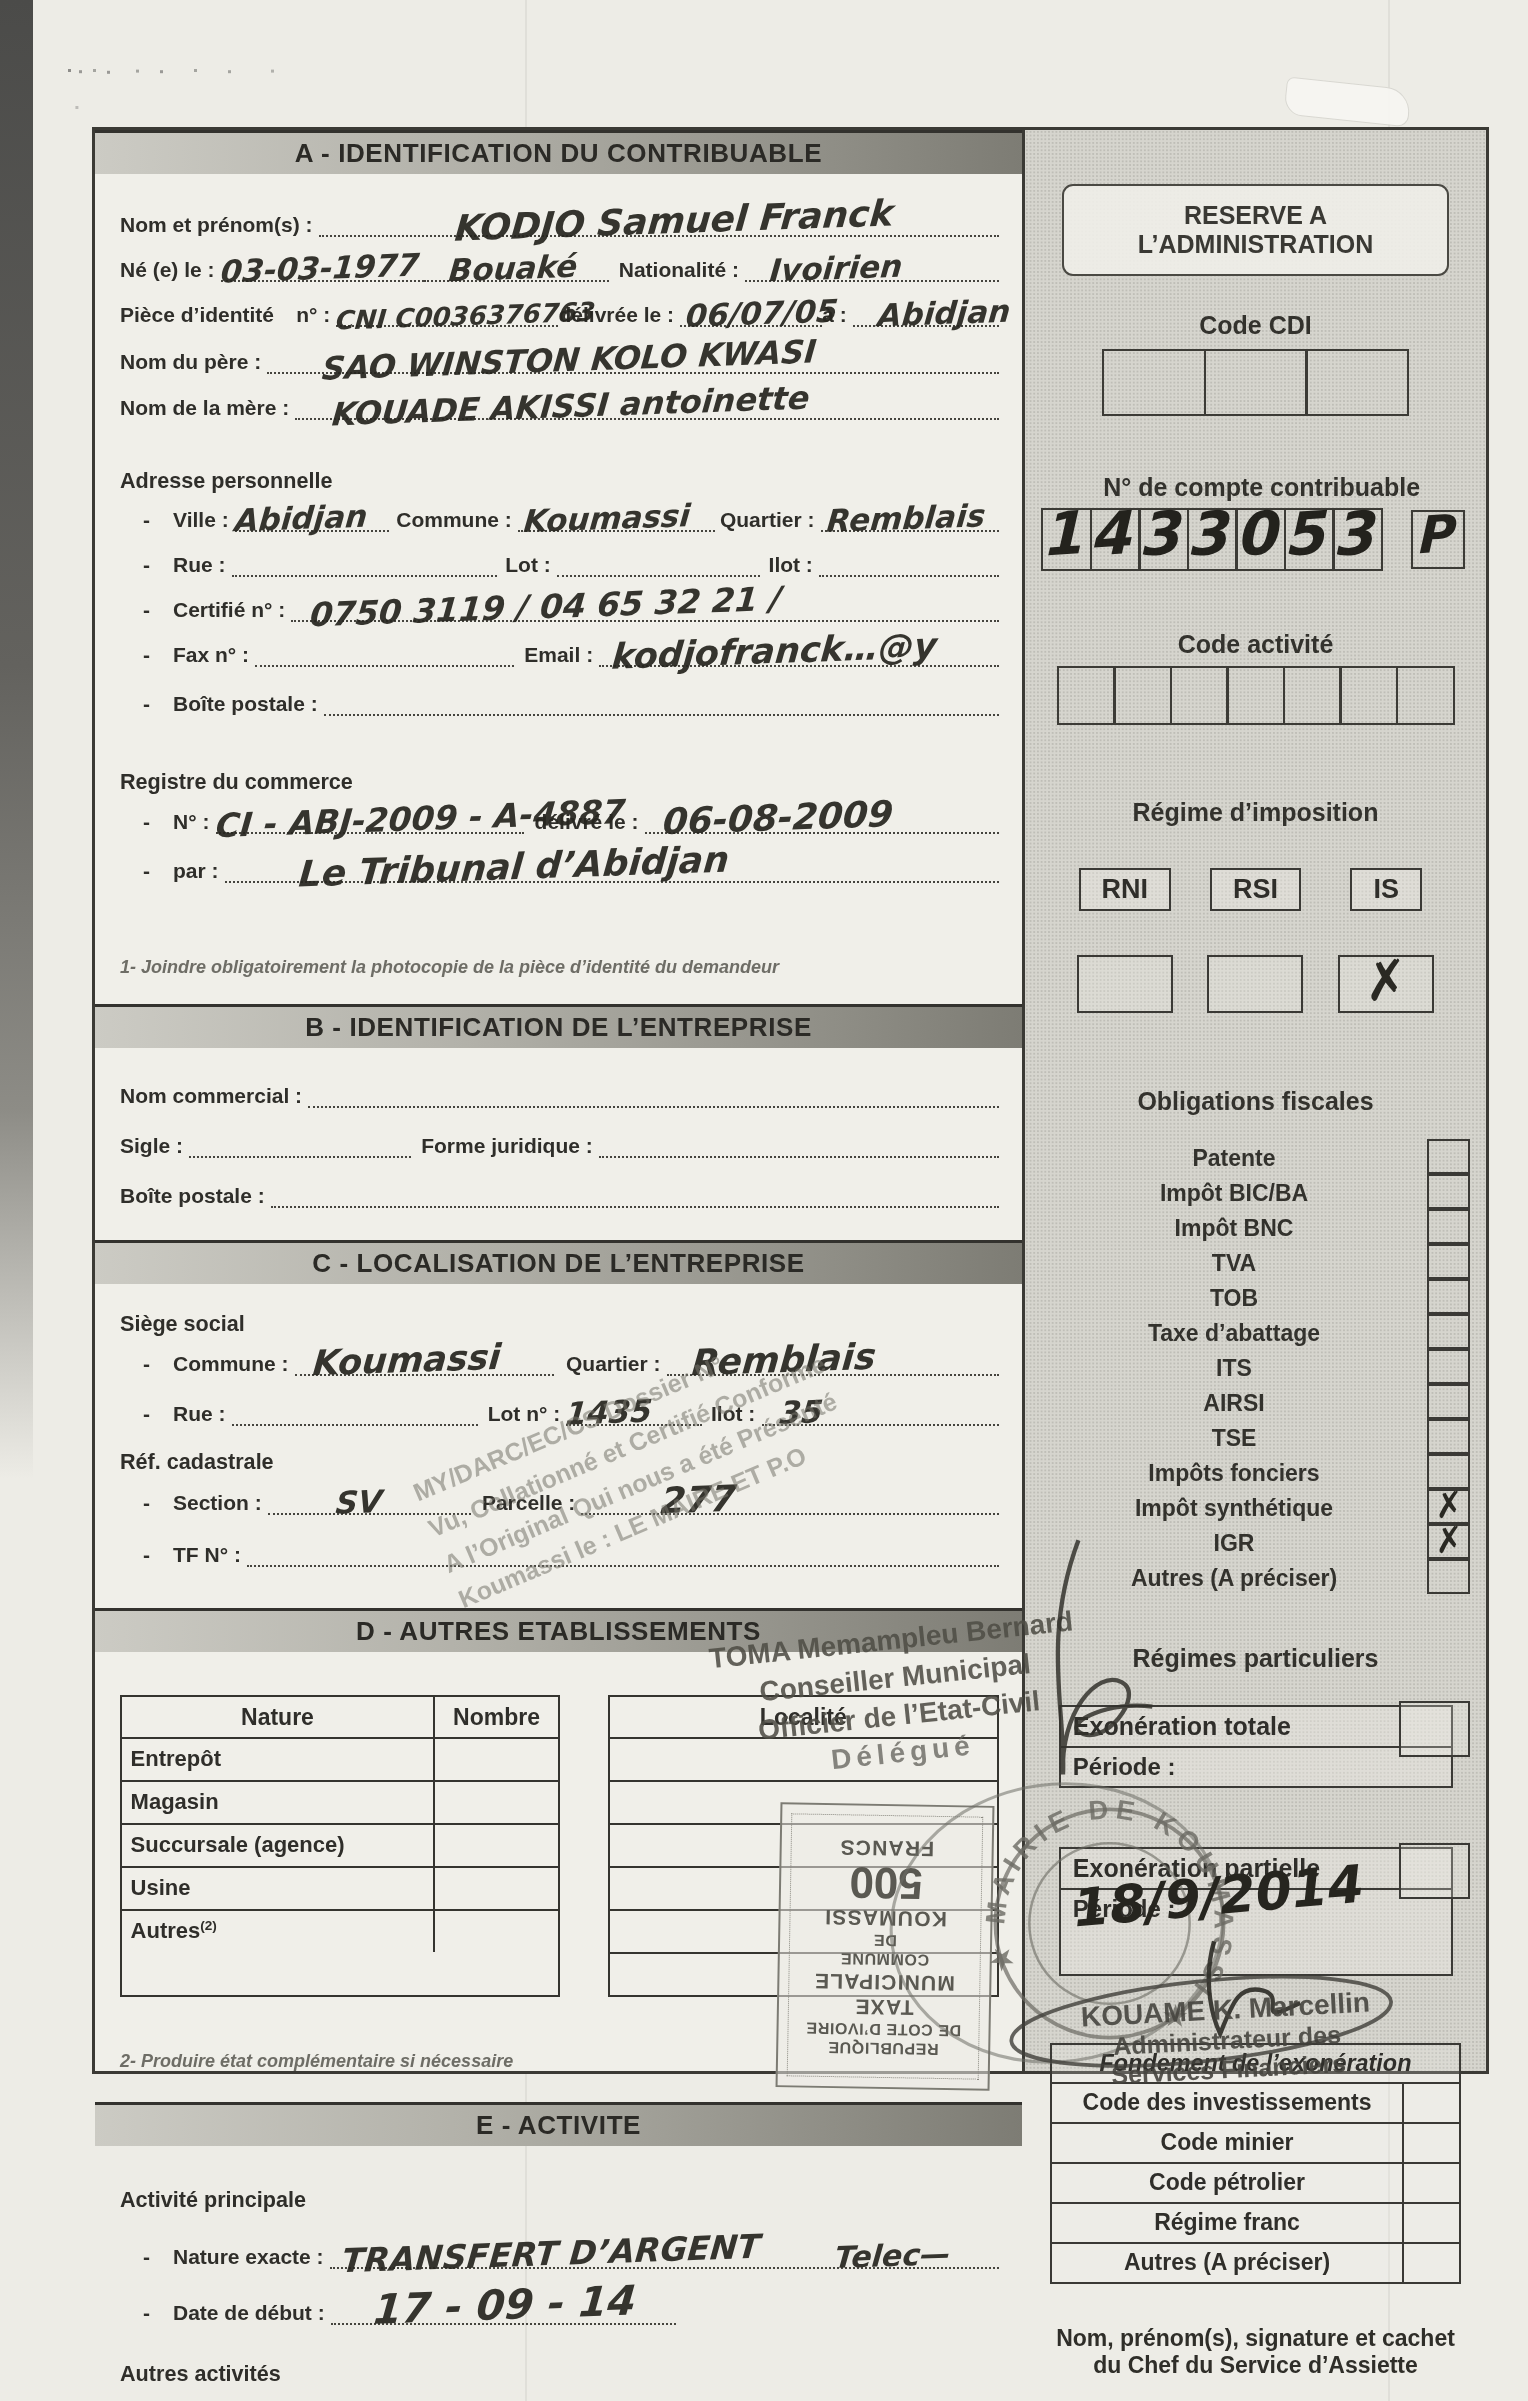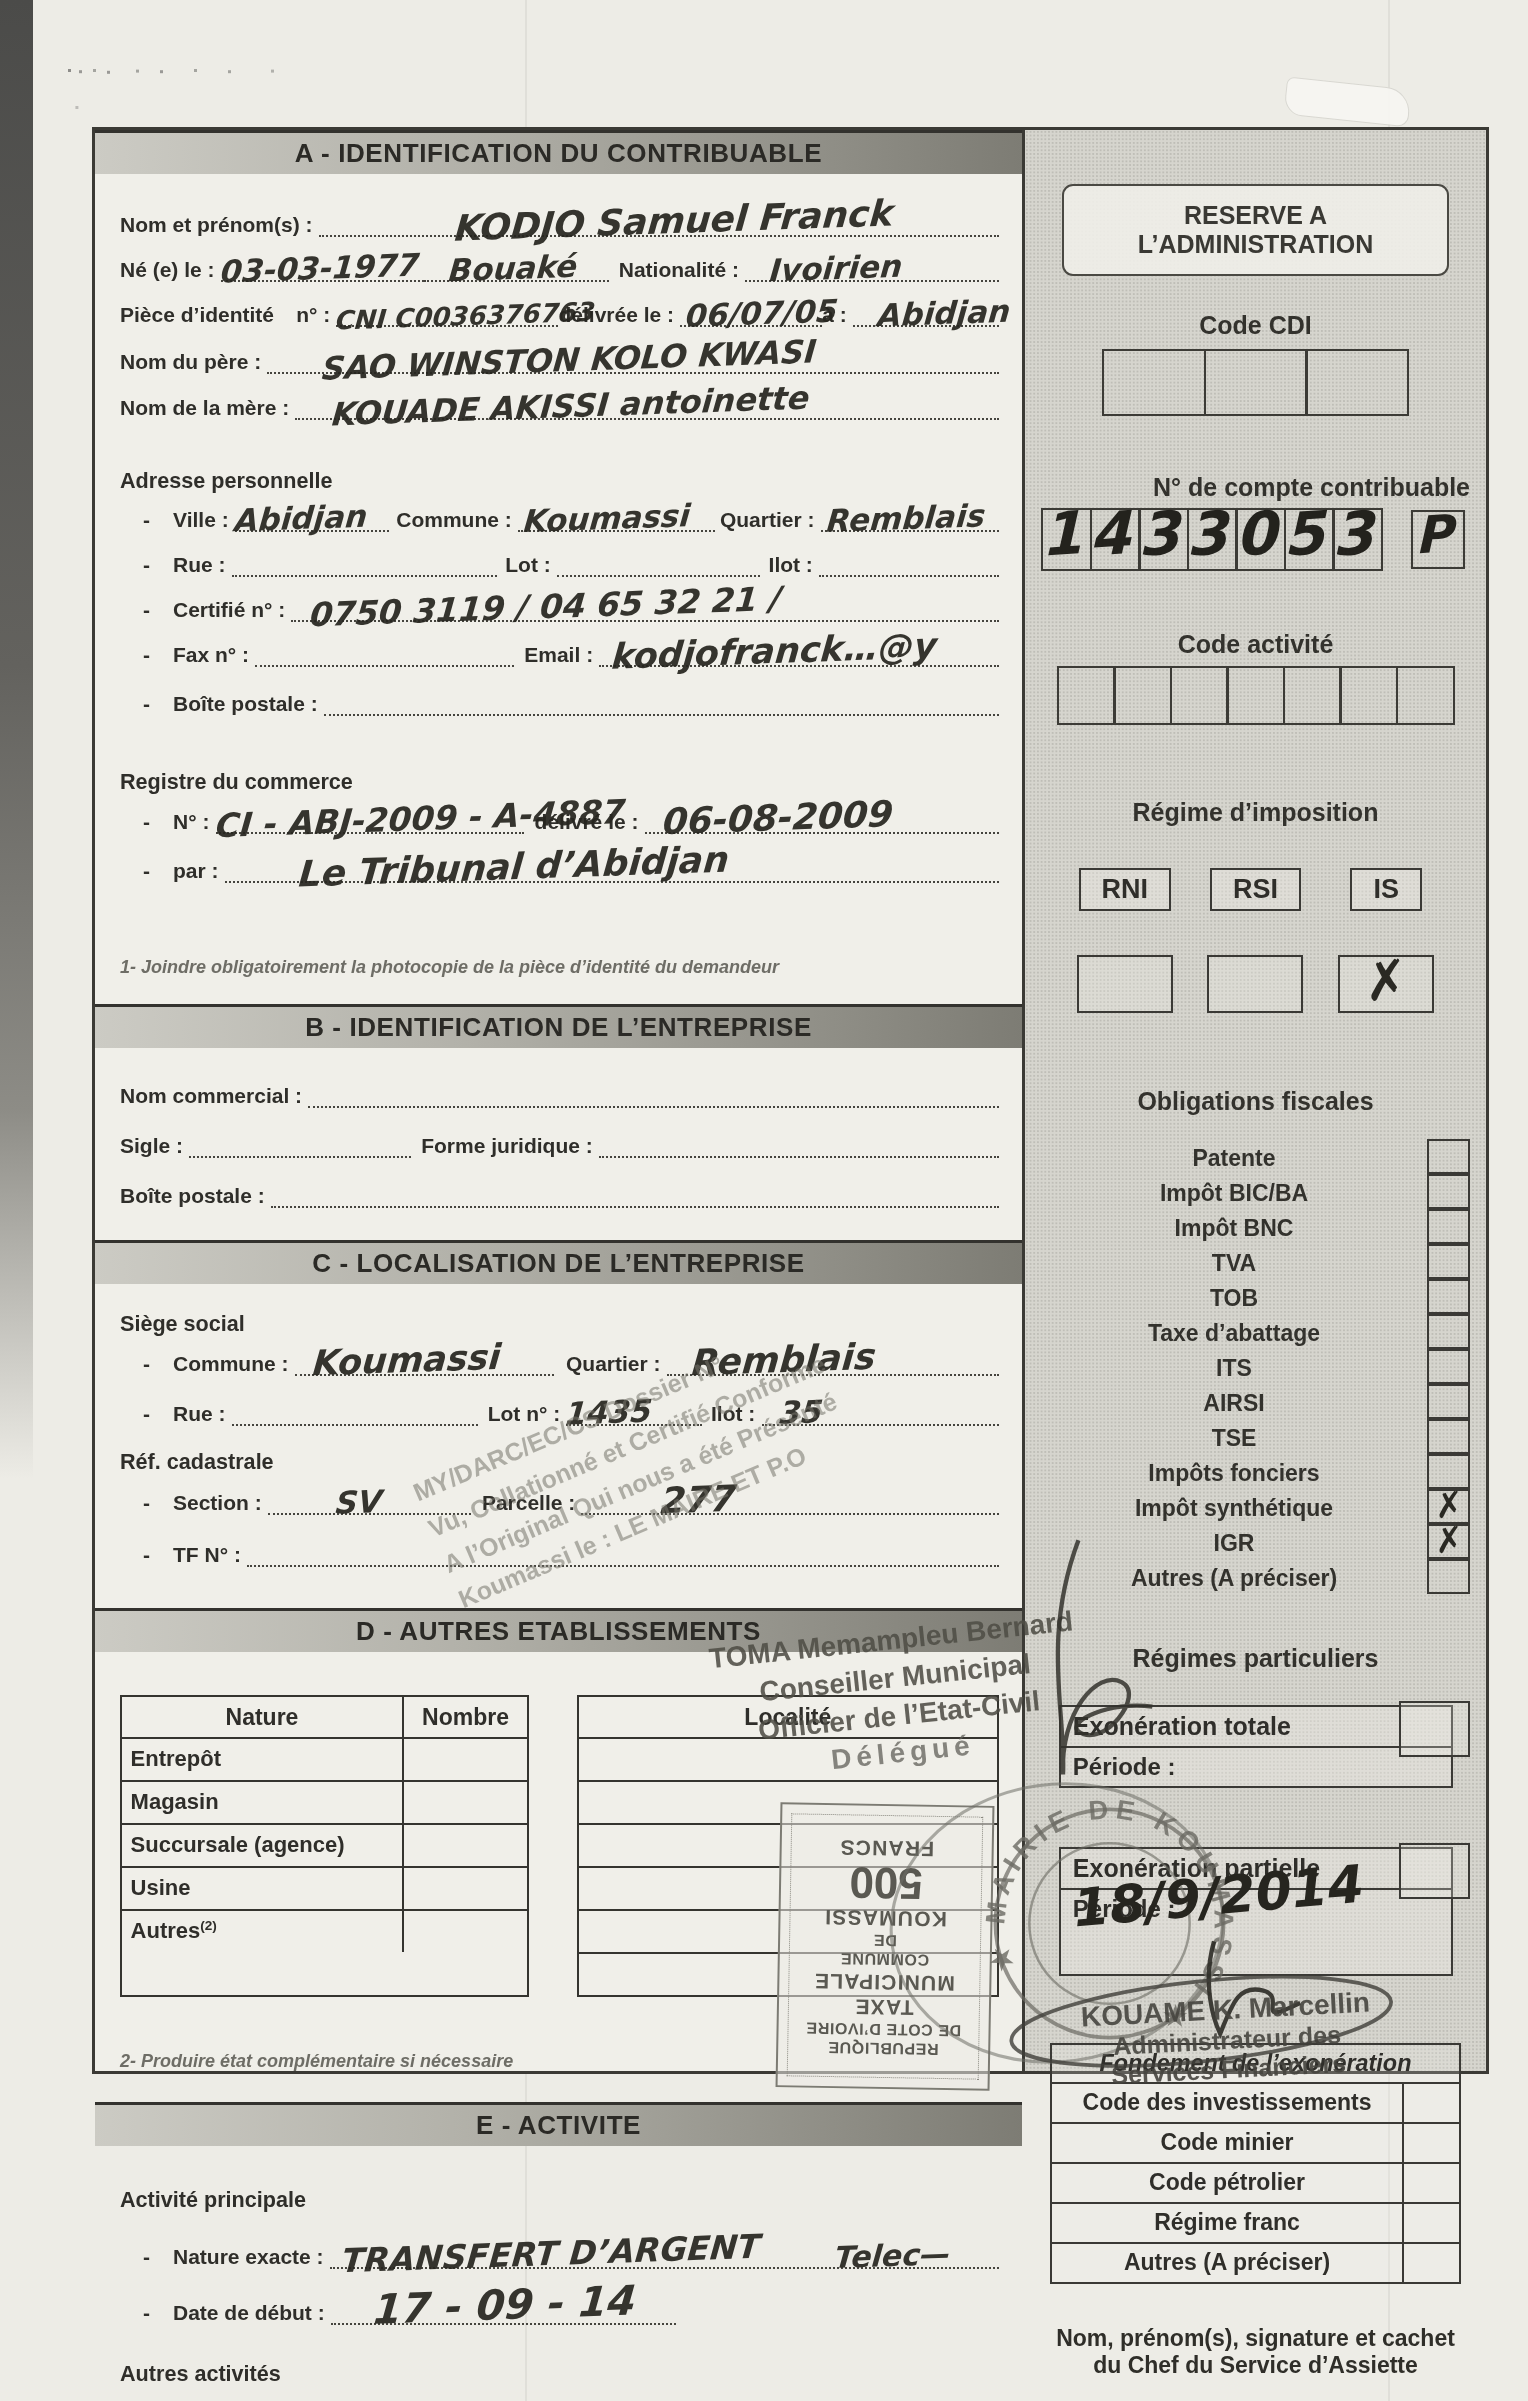--- a/index.html
+++ b/index.html
@@ -304,21 +304,21 @@
 
       <div class="row" style="margin-top:28px;">
         <span class="dash">-</span>
         <span class="lbl">TF N° :</span>
         <span class="dots"></span>
       </div>
 
       <div class="sechdr" style="margin-top:41px;">D - AUTRES ETABLISSEMENTS</div>
 
       <div style="display:flex;margin-top:43px;">
-        <div class="tbl" style="width:409px;">
+        <div class="tbl" style="width:440px;">
           <div class="t-h" style="display:flex;">
             <span style="flex:1;">Nature</span>
             <span style="width:123px;border-left:2.5px solid #35342f;margin:-6.2px 0;padding-top:6.2px;">Nombre</span>
           </div>
           <div class="t-row">
               <span class="nm">Entrepôt</span>
               <span class="nb"></span>
             </div>
           <div class="t-row">
               <span class="nm">Magasin</span>
@@ -385,21 +385,21 @@
     <div class="colR">
       <div class="resv">RESERVE A L’ADMINISTRATION</div>
 
       <div class="rlab" style="margin-top:35px;">Code CDI</div>
       <div class="cells" style="margin-top:8.6px;">
         <span class="cell" style="width:104px;height:67px;"></span>
         <span class="cell" style="width:104px;height:67px;"></span>
         <span class="cell" style="width:104px;height:67px;"></span>
       </div>
 
-      <div class="rlab" style="margin-top:57px;text-align:right;padding-left:12.3px;">N° de compte contribuable</div>
+      <div class="rlab" style="margin-top:57px;text-align:center;padding-left:12.3px;">N° de compte contribuable</div>
       <div style="display:flex;align-items:center;margin-top:6.2px;">
         <div class="cells">
           <span class="cell" style="width:51px;height:63px;">
               <span class="digit">1</span>
             </span>
           <span class="cell" style="width:51px;height:63px;">
               <span class="digit">4</span>
             </span>
           <span class="cell" style="width:51px;height:63px;">
               <span class="digit">3</span>

